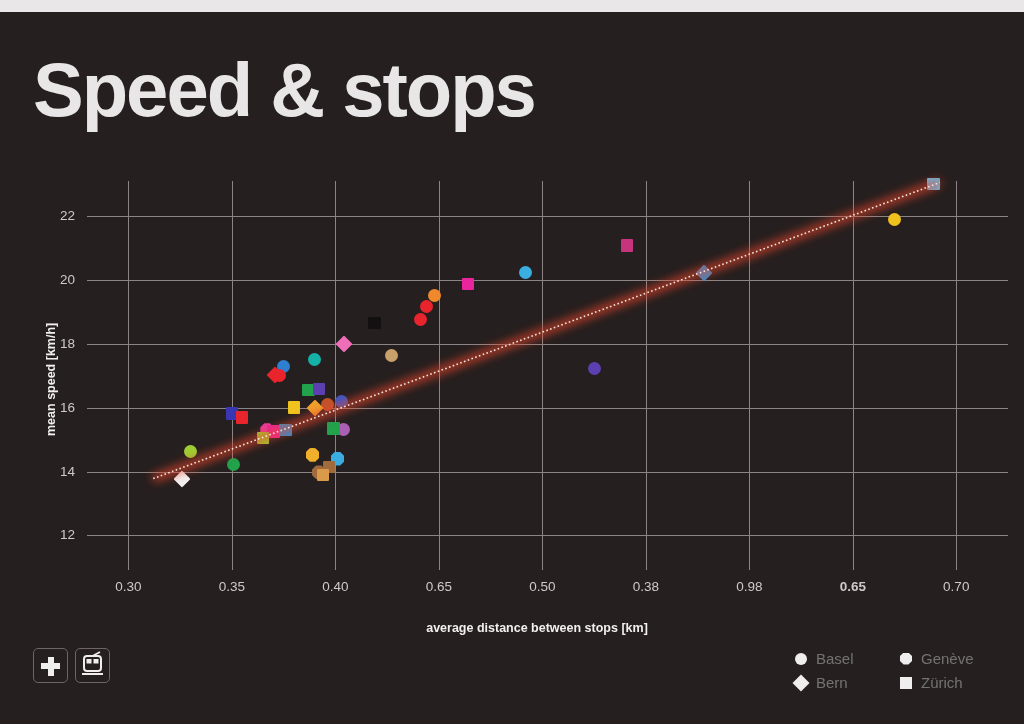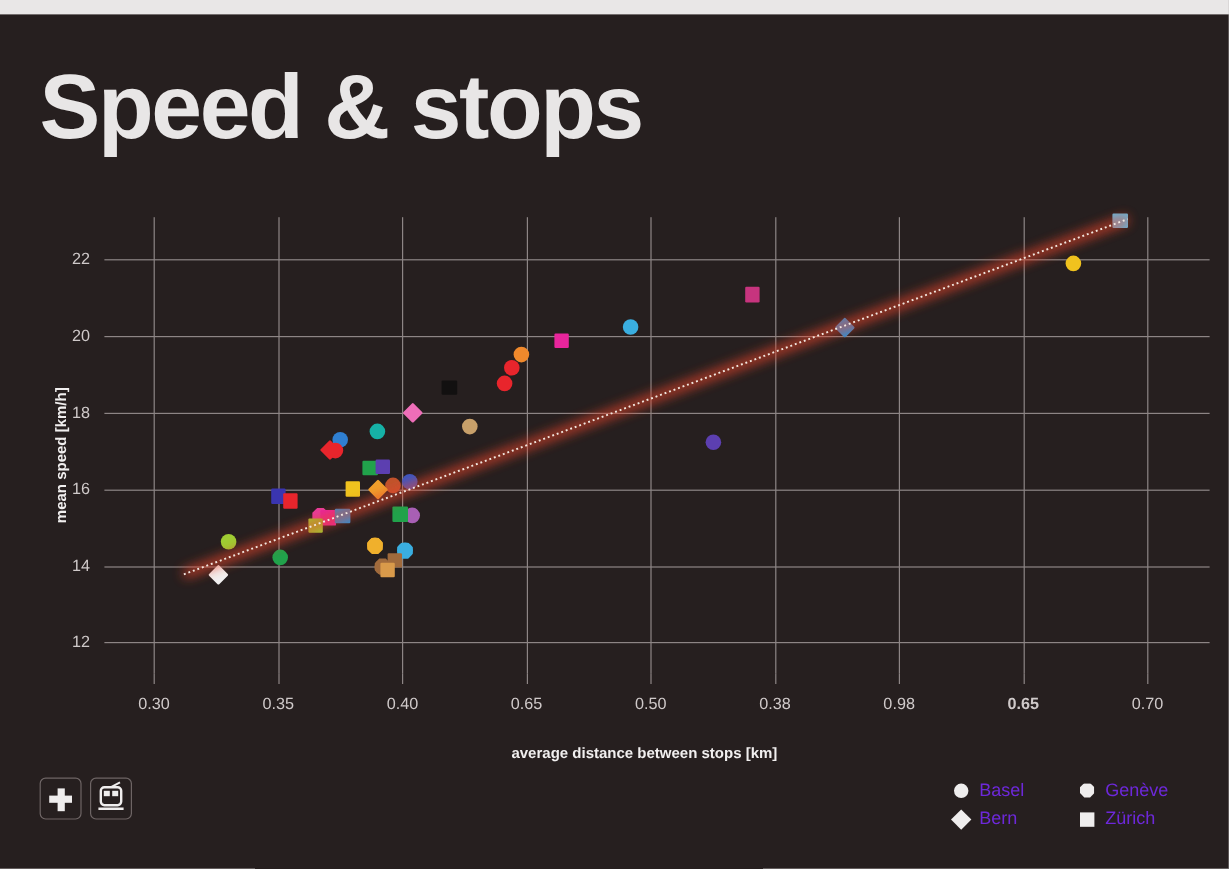--- a/index.html
+++ b/index.html
@@ -59,21 +59,21 @@
   .brand-main{font-size:23px;font-weight:bold;color:#efeded;letter-spacing:-0.4px;}
   .brand-sub{font-size:15px;color:#bdb6b6;margin-top:2px;}
 
   .legend{position:absolute;left:795px;top:650px;width:215px;
     display:grid;grid-template-columns:105px 110px;row-gap:7px;}
   .legend-item{display:flex;align-items:center;}
   .lg-mk{width:12px;height:12px;background:#efeded;margin-right:9px;flex:0 0 auto;}
   .lg-mk.circle{border-radius:50%;}
   .lg-mk.diamond{transform:rotate(45deg);}
   .lg-mk.octagon{clip-path:polygon(30% 0%,70% 0%,100% 30%,100% 70%,70% 100%,30% 100%,0% 70%,0% 30%);}
-  .lg-label{font-size:15px;color:#6d28d9;}
+  .lg-label{font-size:15px;color:#737373;}
 </style>
 </head>
 <body>
 
 <div id="root">
 
   <div class="topstrip"></div>
   <div class="panel"></div>
 
   <div class="title">Speed &amp; stops</div>

